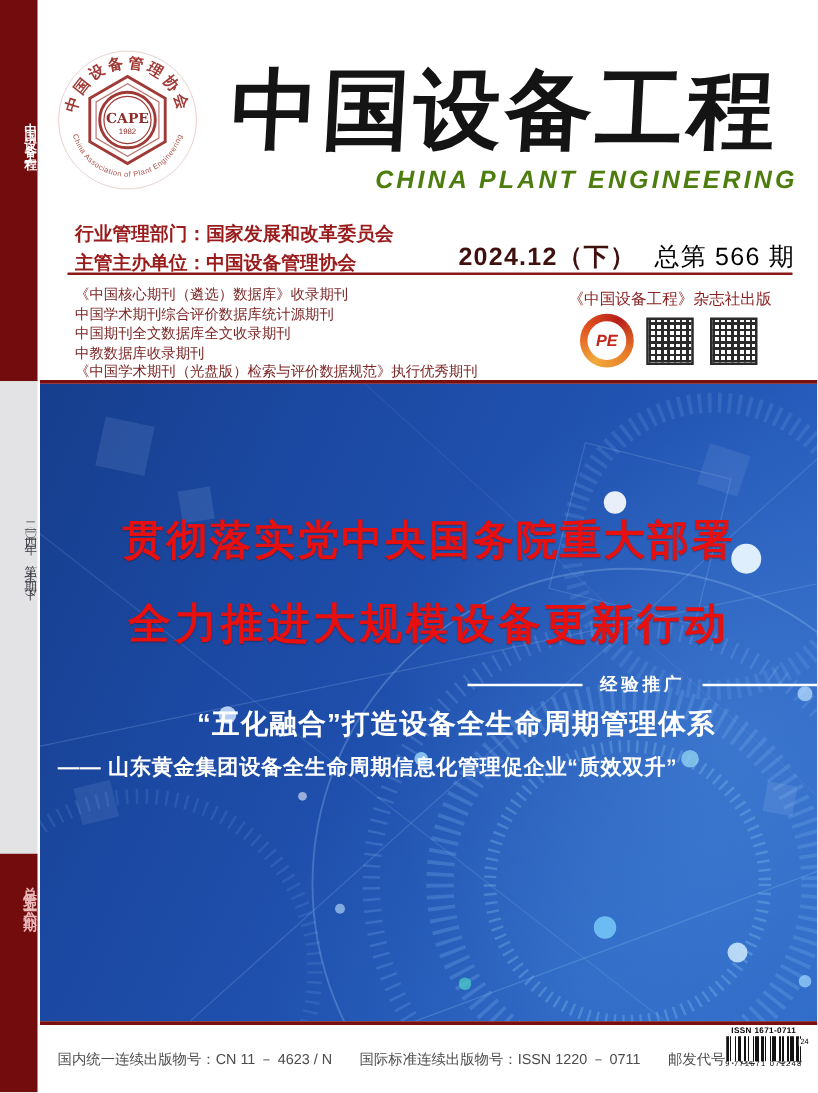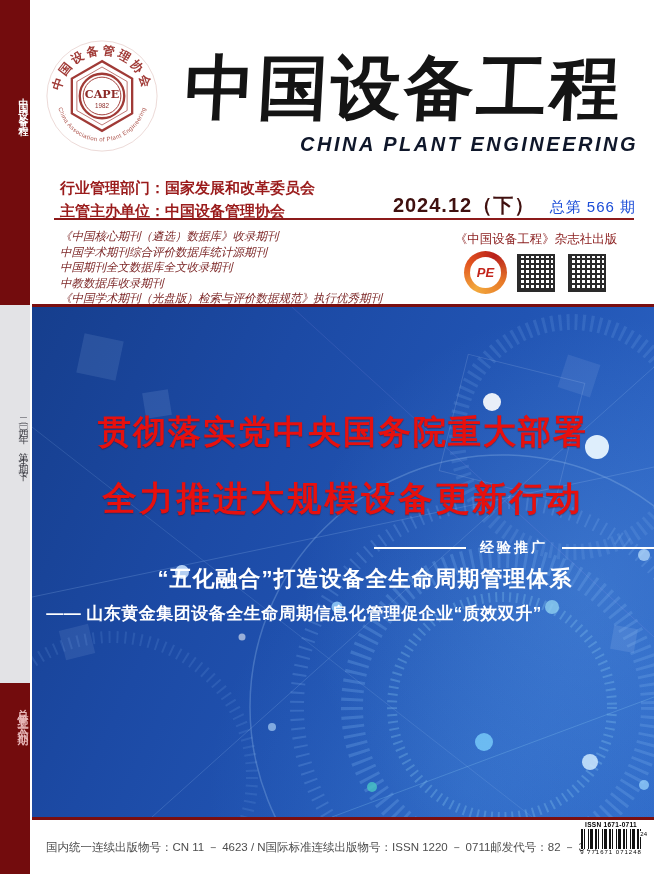--- a/index.html
+++ b/index.html
@@ -26,29 +26,29 @@
   .seal { left:44px; top:38px; width:116px; height:116px; }
   .title-cn {
     left:158px; top:40px; width:492px; text-align:center;
     font-family:"DejaVu Serif", serif; font-weight:900; font-size:70px;
     line-height:96px; color:#141414; letter-spacing:3px;
     transform:skewX(-3deg); white-space:nowrap;
   }
   .title-en {
     right:16px; top:133px; width:420px; text-align:right;
     font-size:20px; font-weight:bold; font-style:italic;
-    color:#0f172a; letter-spacing:2.5px; white-space:nowrap;
+    color:#4d7c0f; letter-spacing:2.5px; white-space:nowrap;
   }
   .dept-lines { left:60px; top:176px; font-size:15px; font-weight:bold; color:#9a1b1b; line-height:23px; white-space:nowrap; }
   .issue-line { right:18px; top:192px; white-space:nowrap; }
   .issue-date { font-size:20px; font-weight:bold; color:#40100f; letter-spacing:1px; }
-  .issue-no   { font-size:15px; color:#1d4ed8; margin-left:10px; letter-spacing:1px; }
+  .issue-no   { font-size:20px; color:#000000; margin-left:10px; letter-spacing:1px; }
   .rule-1 { left:54px; top:218px; width:580px; height:2px; background:#8c1a1a; }
 
-  .indexing { left:60px; top:229px; font-size:11.5px; color:#7c2626; line-height:15.6px; white-space:nowrap;font-style:italic; }
+  .indexing { left:60px; top:229px; font-size:11.5px; color:#7c2626; line-height:15.6px; white-space:nowrap; }
   .publisher { left:430px; top:231px; width:212px; text-align:center; font-size:12.5px; color:#8c2121; white-space:nowrap; }
 
   .cpe-logo {
     left:464px; top:251px; width:43px; height:43px; border-radius:50%;
     background:conic-gradient(from 210deg, #f2a93d, #e2541f, #b81f1a, #e87a28, #f2a93d);
     display:flex; align-items:center; justify-content:center;
   }
   .cpe-inner {
     width:31px; height:31px; border-radius:50%; background:#ffffff;
     display:flex; align-items:center; justify-content:center;
@@ -93,21 +93,21 @@
     left:32px; top:564px; width:622px; text-align:center;
     font-size:22px; font-weight:bold; color:#ffffff; letter-spacing:1px; white-space:nowrap;padding-left:44px;
   }
   .feature-byline {
     left:32px; top:602px; width:524px; text-align:center;
     font-size:17px; font-weight:bold; color:#ffffff; letter-spacing:0.5px; white-space:nowrap;
   }
 
   
   .footer-codes {
-    left:46px; top:840px; display:flex; 
+    left:46px; top:840px; display:flex; gap:22px;
     font-size:11.5px; color:#4d4d4d; white-space:nowrap;
   }
   .barcode-block { left:577px; top:821px; width:68px; text-align:center; }
   .barcode-top { font-size:6.5px; font-weight:bold; color:#000; letter-spacing:0.3px; white-space:nowrap; }
   .barcode-bars {
     position:relative; width:60px; height:20px; margin:1px auto 0;
     background:repeating-linear-gradient(90deg,
       #111 0 2px, #fff 2px 3px, #111 3px 4px, #fff 4px 7px,
       #111 7px 8px, #fff 8px 9px, #111 9px 12px, #fff 12px 14px);
   }

